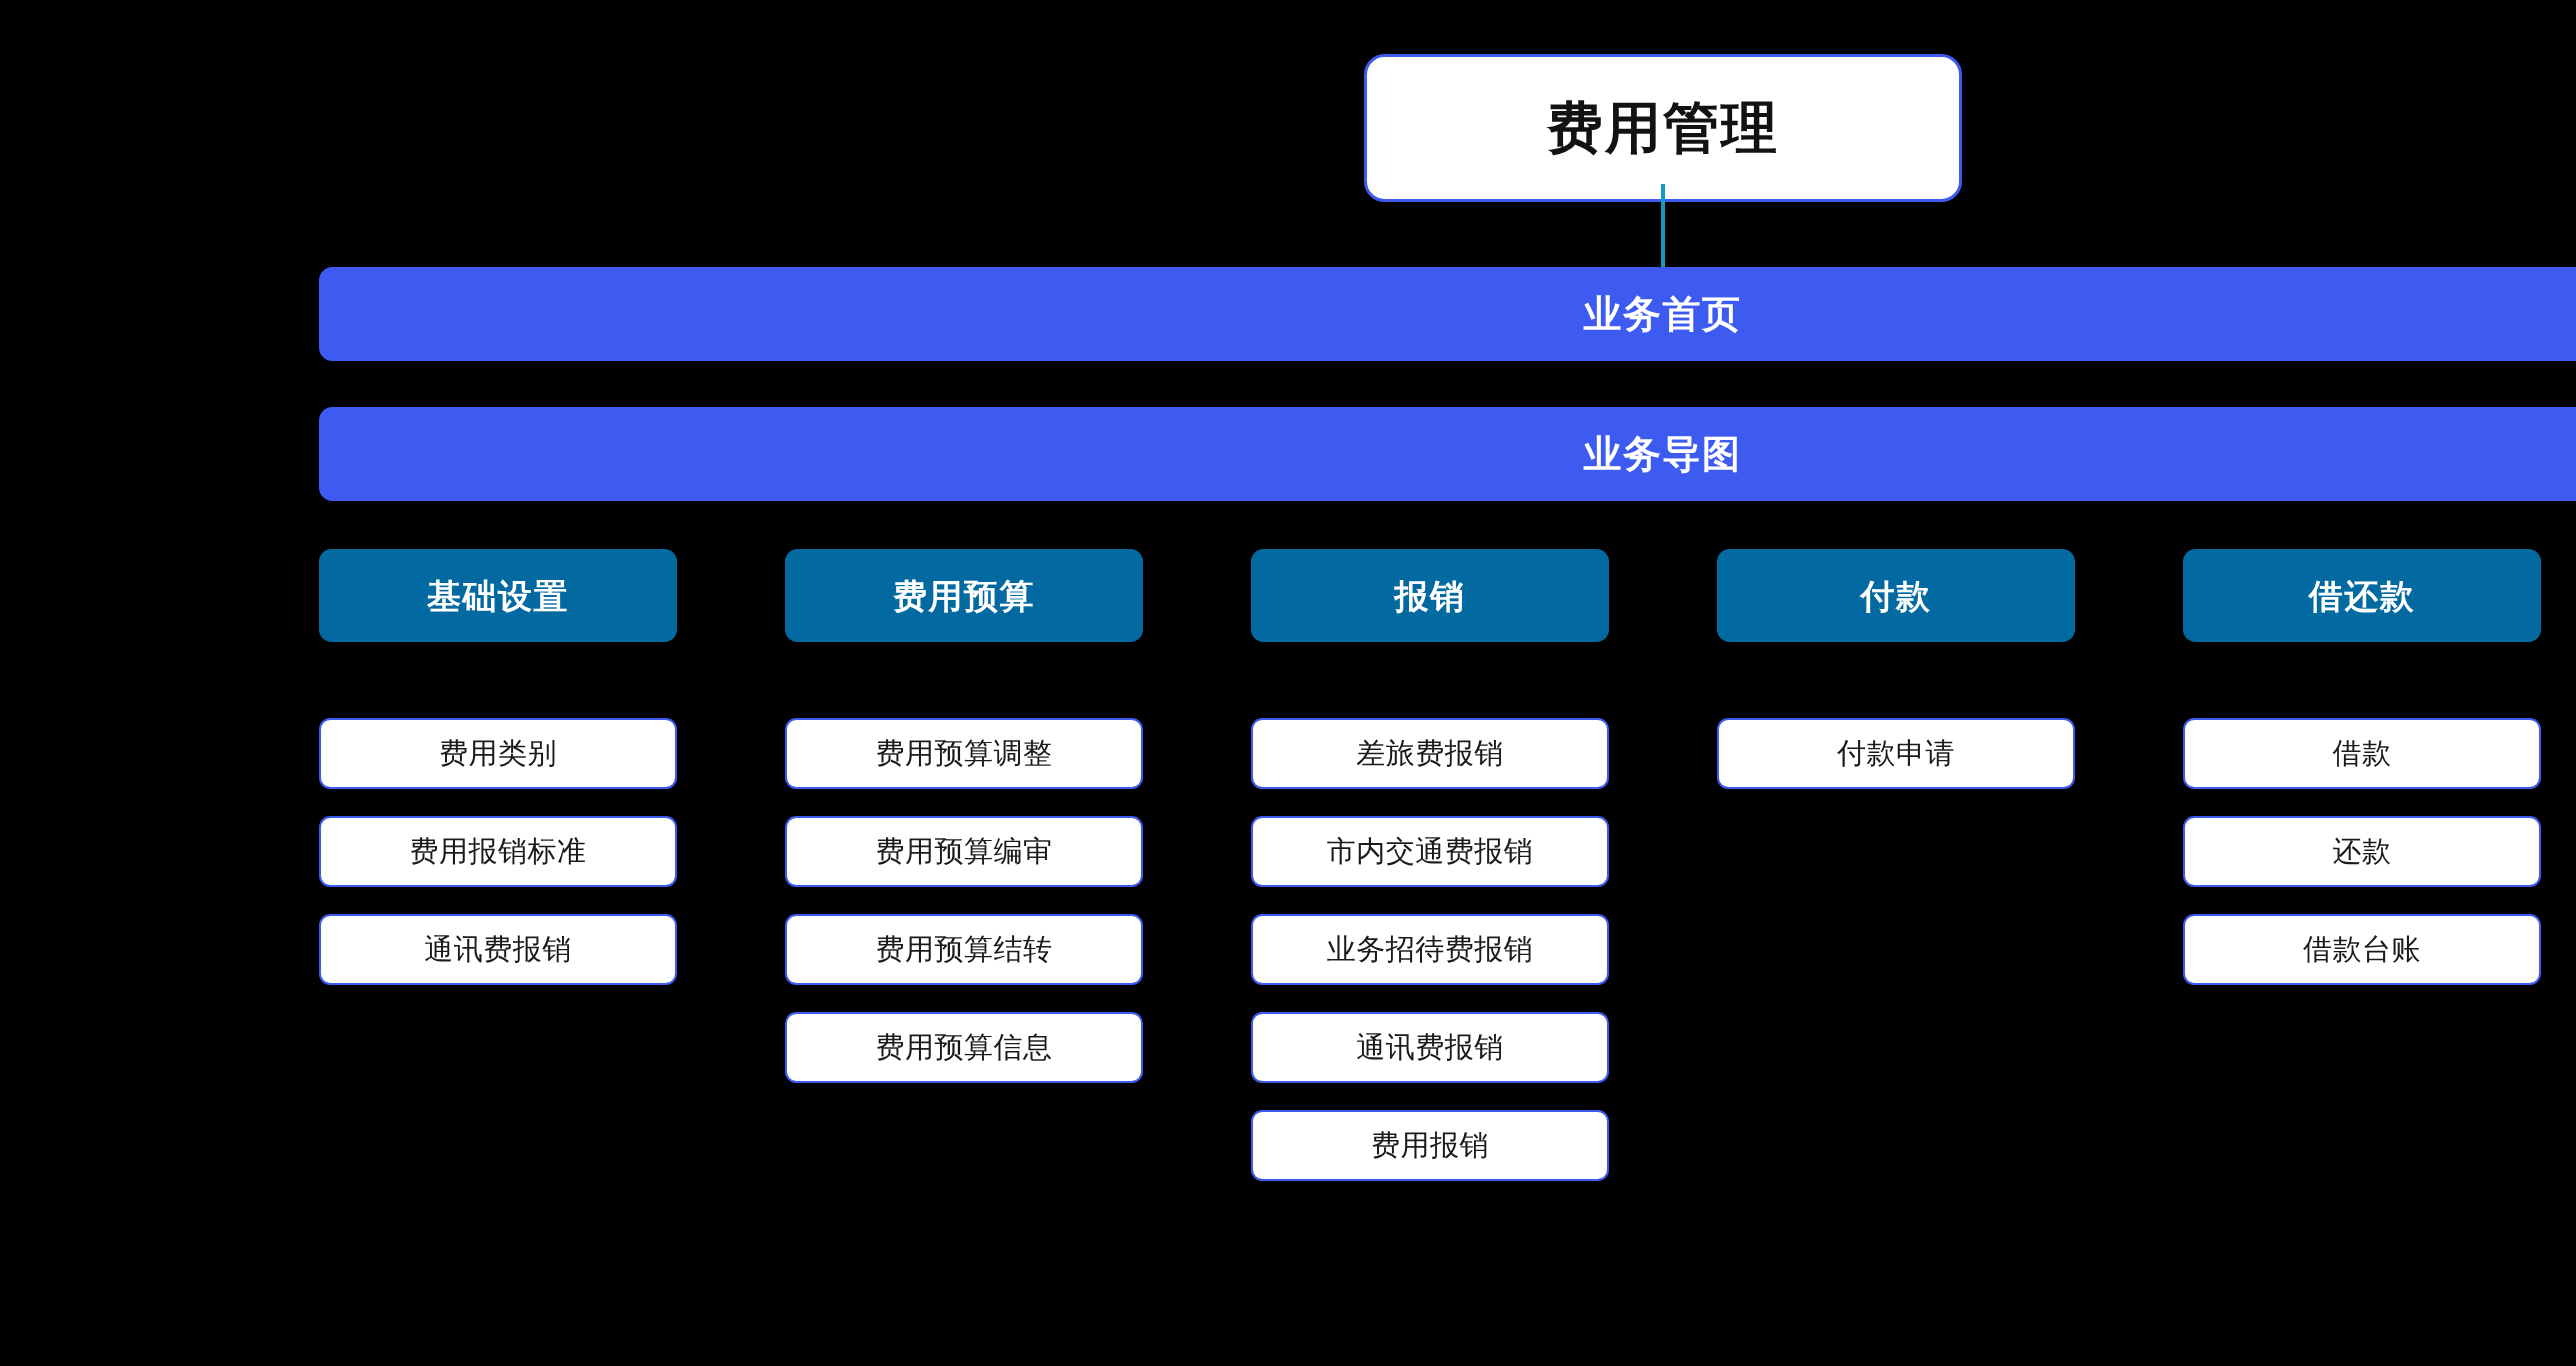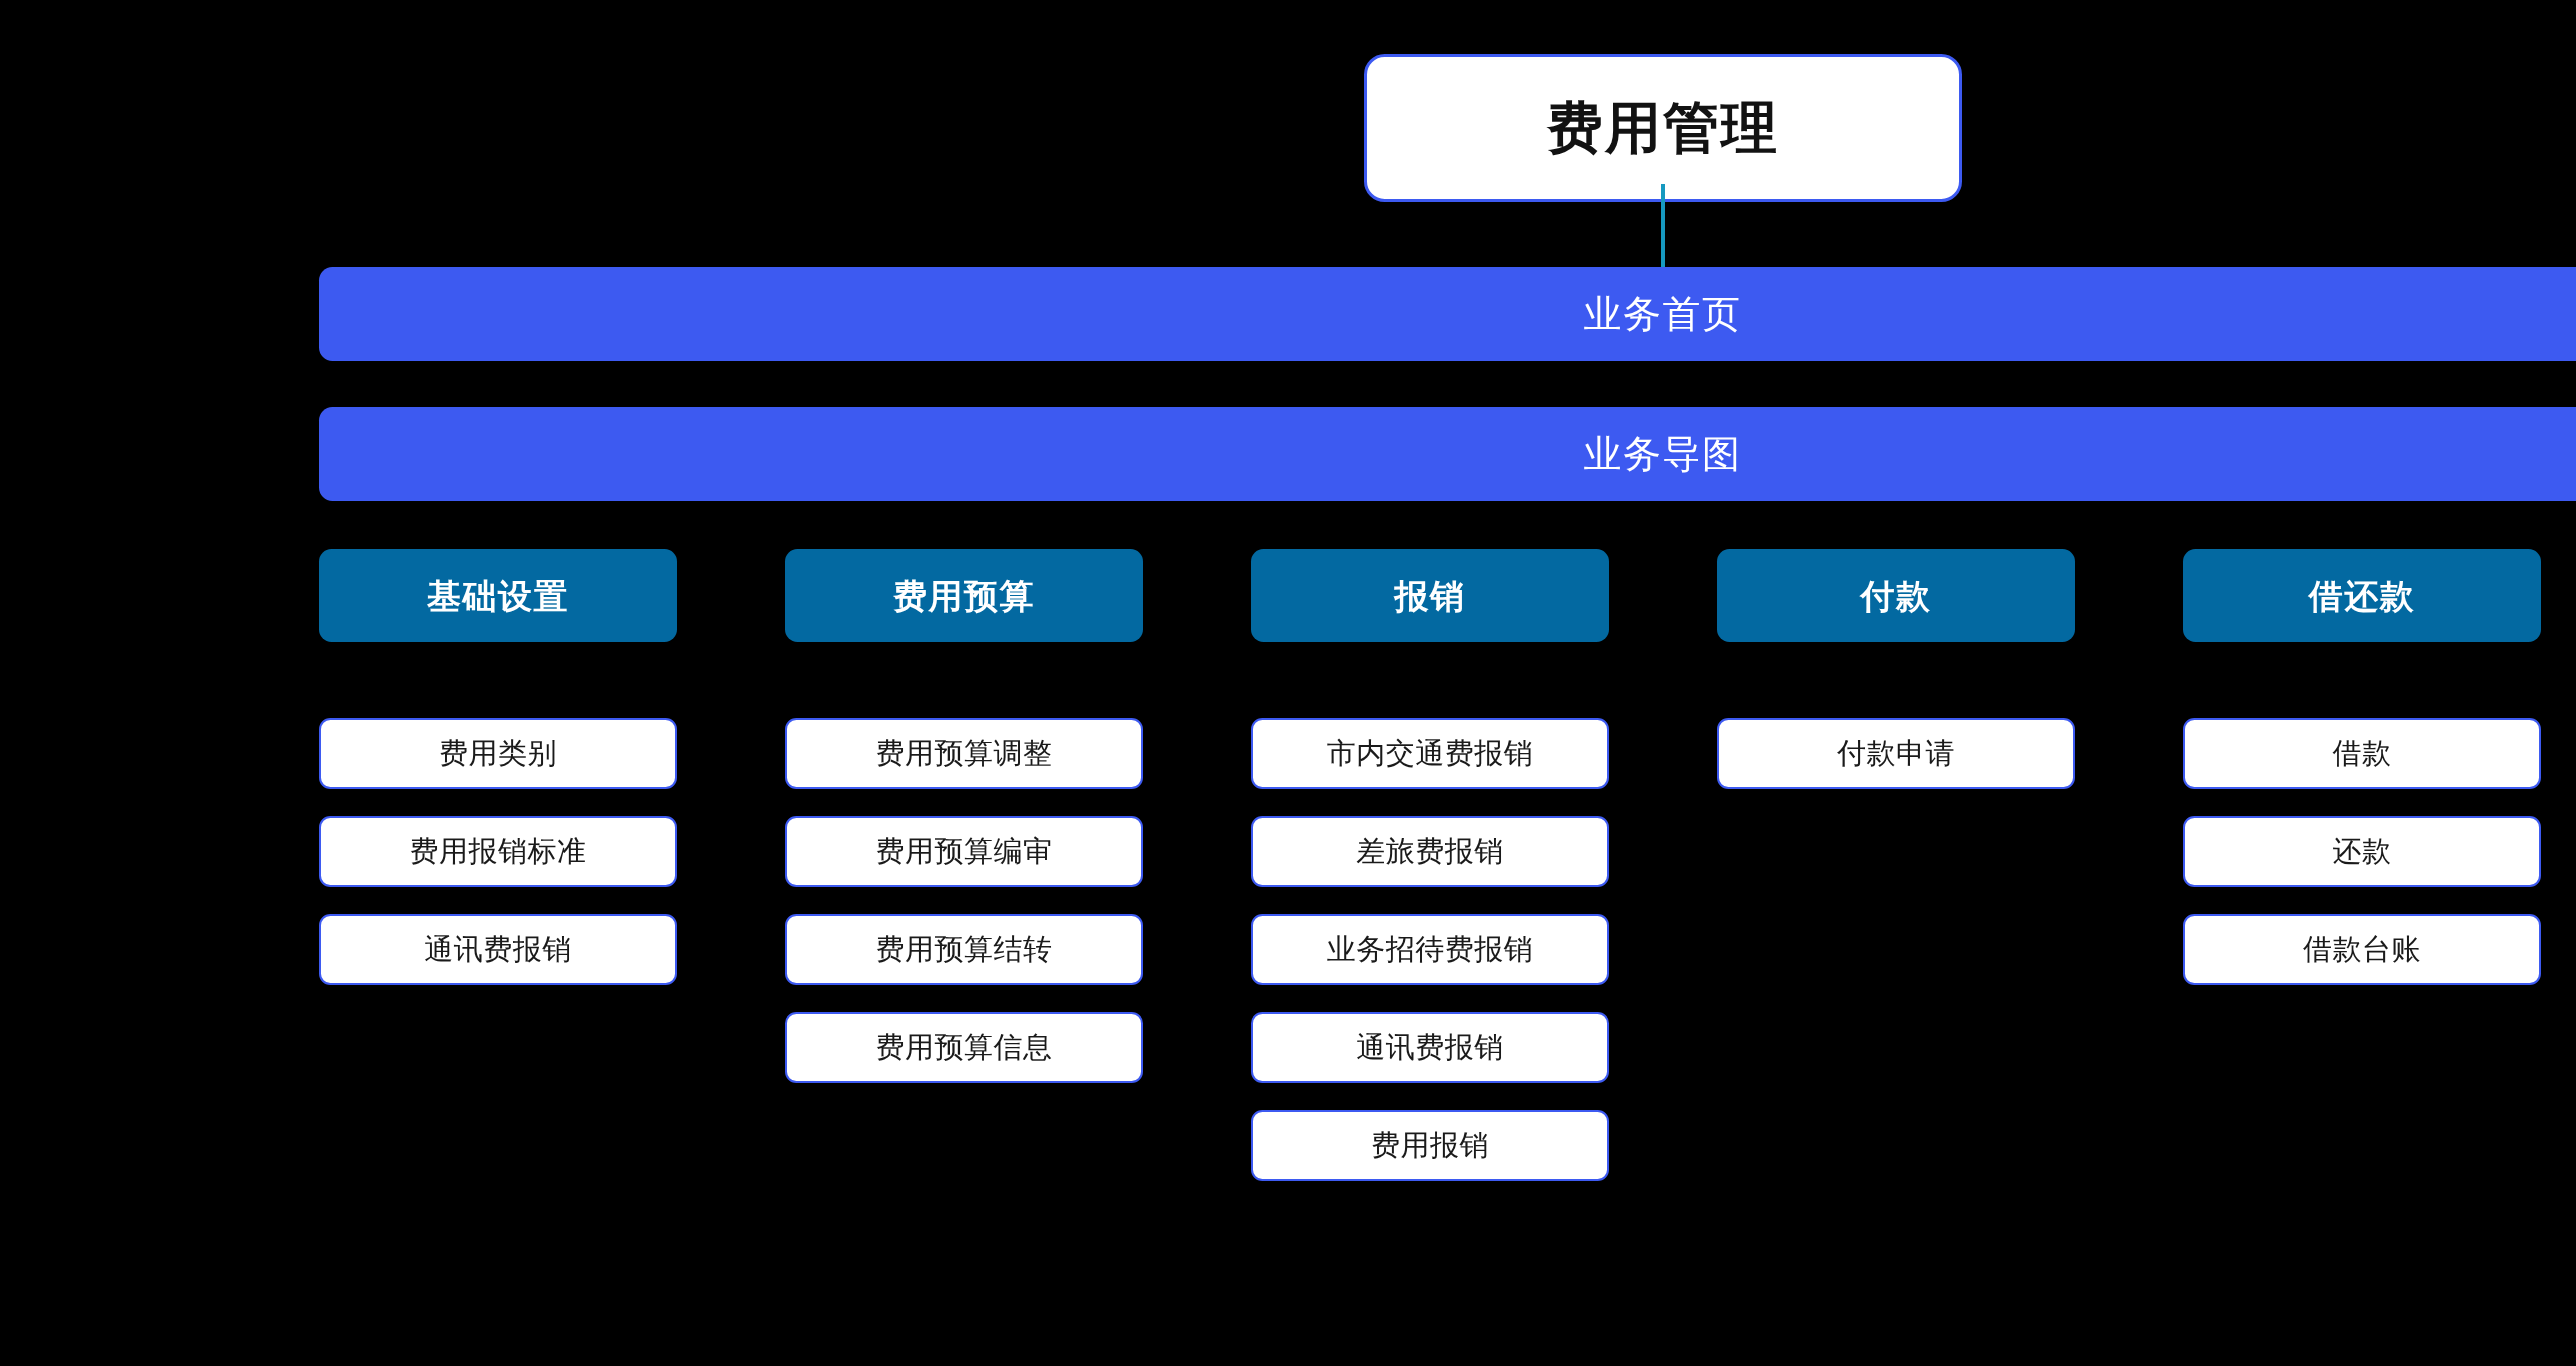--- a/index.html
+++ b/index.html
@@ -49,21 +49,21 @@
     width:2687px;
     height:94px;
     background:#3D5AF1;
     border-radius:13.4px;
     display:flex; align-items:center; justify-content:center;
   }
   .wide-bar.bar-1 { top:267px; }
   .wide-bar.bar-2 { top:407px; }
   .wide-bar .label {
     font-size:38px;
-    font-weight:normal;
+    font-weight:bold;
     color:#FFFFFF;
     letter-spacing:1.5px;
     line-height:1;
   }
 
   
   .columns {
     position:absolute;
     left:319px; top:549px;
     width:2687px;
@@ -170,26 +170,26 @@
         </div>
       </div>
     </div>
 
     <div class="column">
       <div class="col-header">
         <span class="label">报销</span>
       </div>
       <div class="items">
         <div class="item-card">
+          <span class="label">差旅费报销</span>
+        </div>
+        <div class="item-card">
           <span class="label">市内交通费报销</span>
         </div>
         <div class="item-card">
-          <span class="label">差旅费报销</span>
-        </div>
-        <div class="item-card">
           <span class="label">业务招待费报销</span>
         </div>
         <div class="item-card">
           <span class="label">通讯费报销</span>
         </div>
         <div class="item-card">
           <span class="label">费用报销</span>
         </div>
       </div>
     </div>

